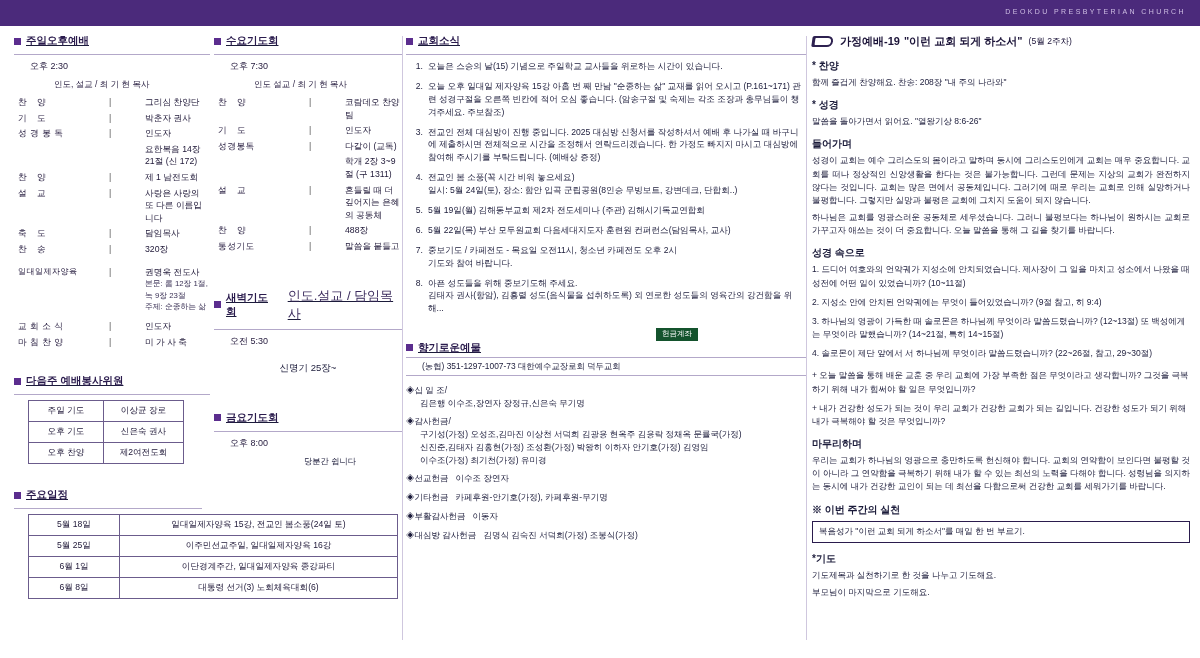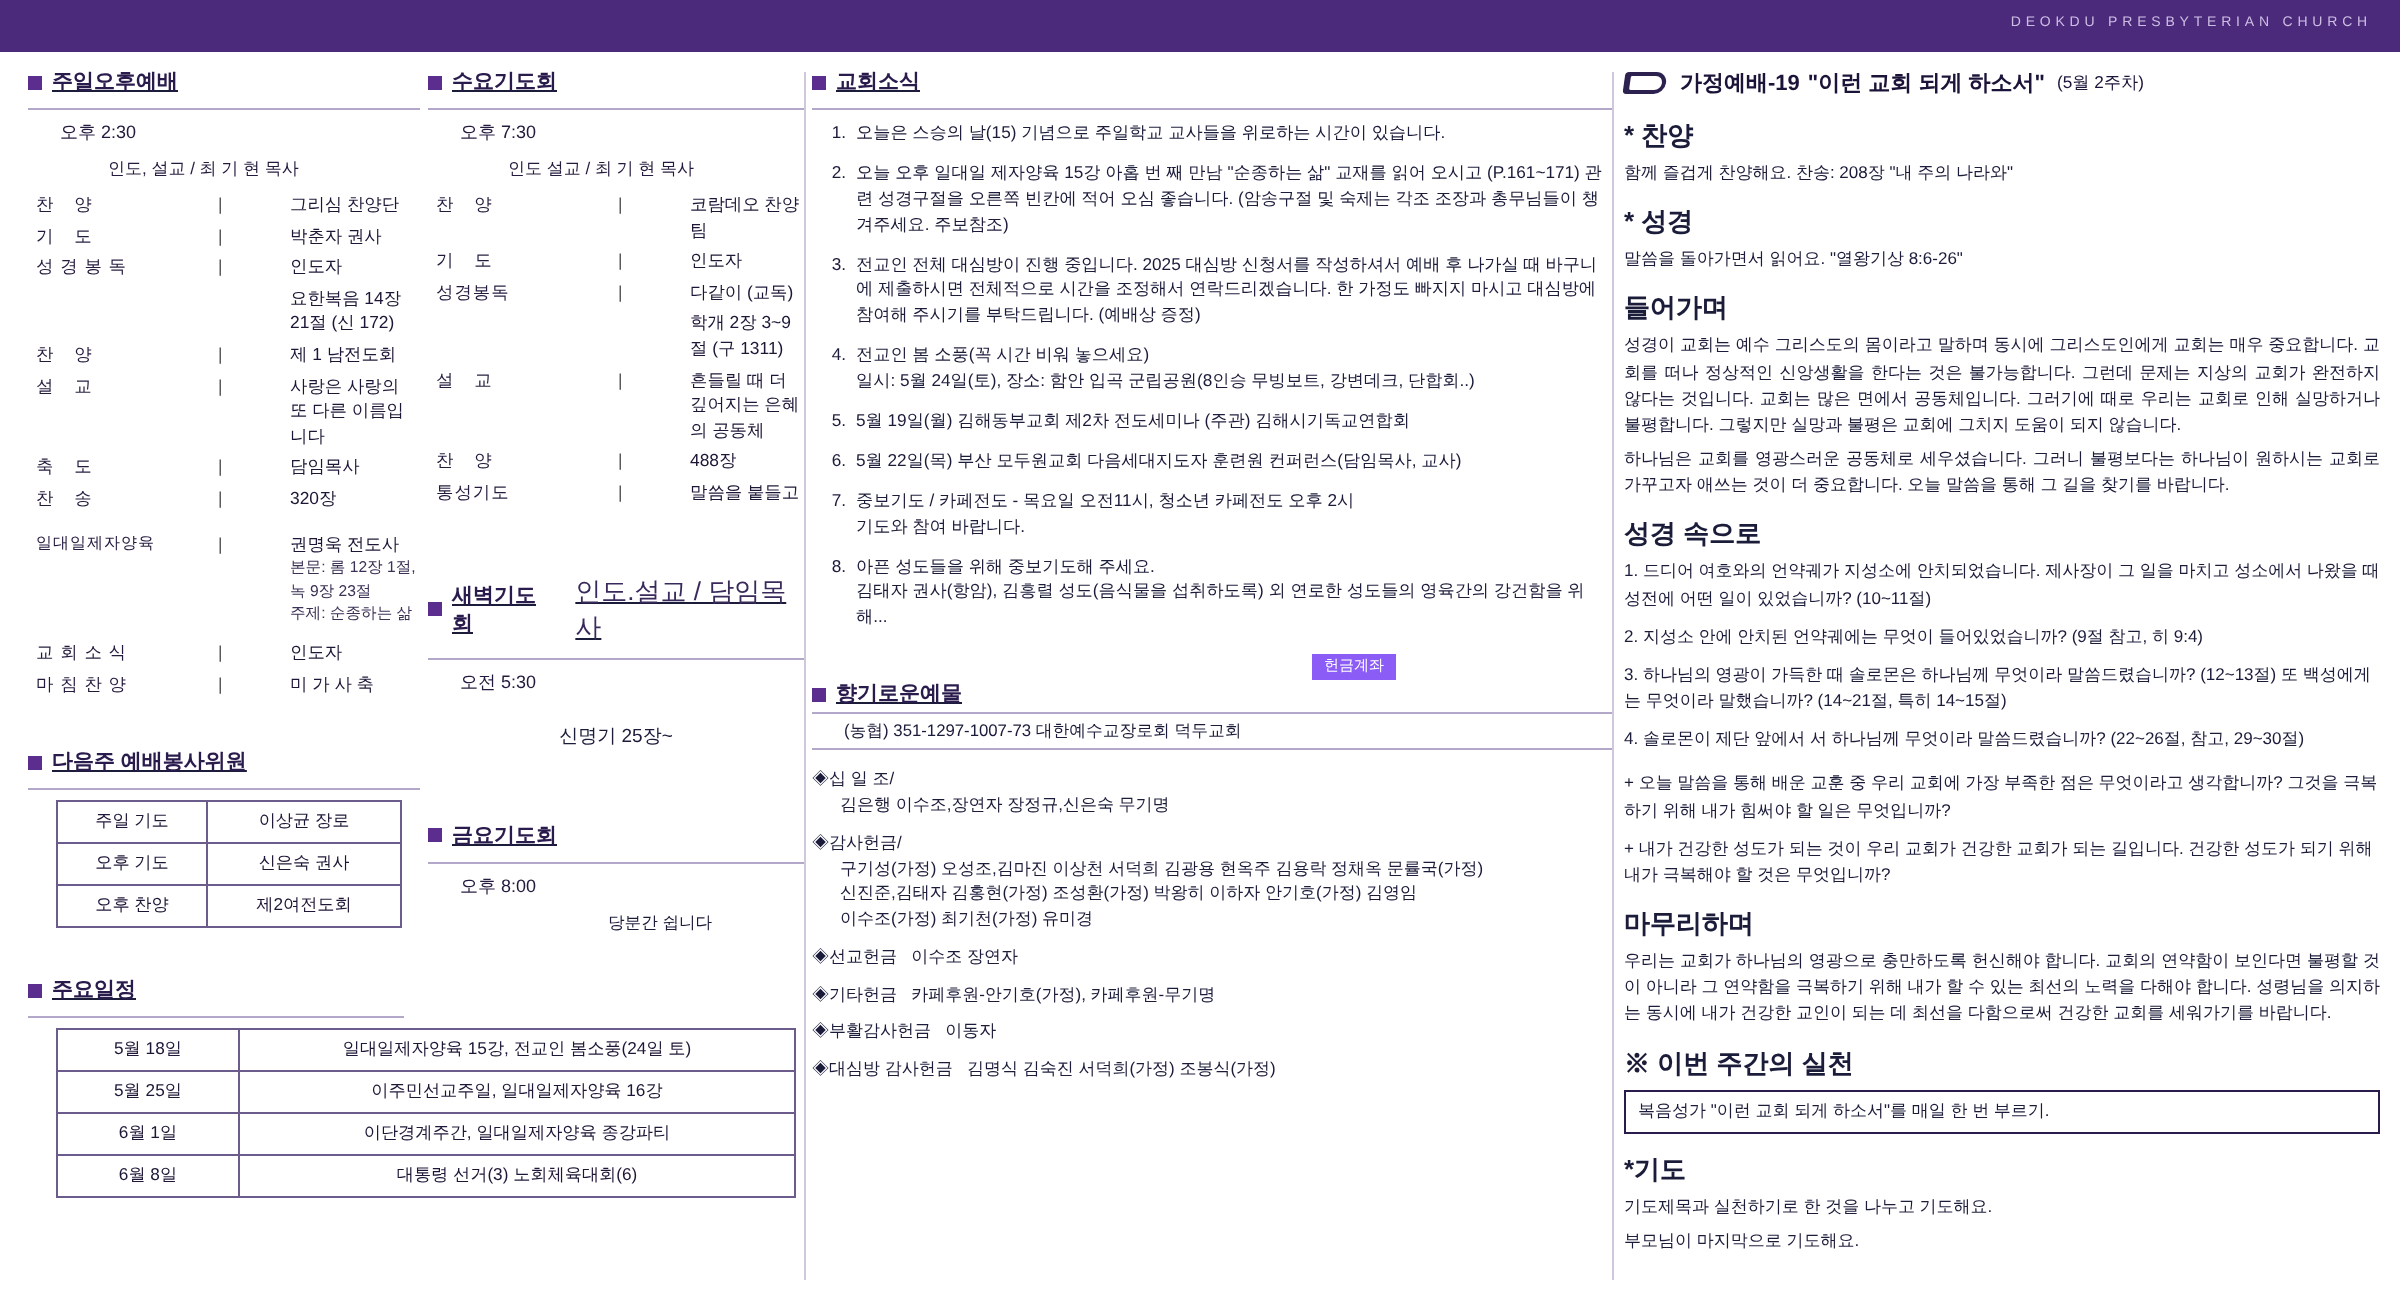--- a/index.html
+++ b/index.html
@@ -124,21 +124,21 @@
     line-height: 1.5;
     margin-bottom: 7px;
   }
   .notice .n { width: 15px; flex: none; text-align: right; padding-right: 5px; }
   .notice .b { flex: 1; }
 
   
   .acct-wrap { margin-top: 6px; }
   .acct-tag {
     display: inline-block;
-    background: #8b5cf6;
+    background: #14532d;
     color: #fff;
     font-size: 7.5px;
     padding: 1.5px 6px;
     margin-left: 250px;
   }
   .acct-line {
     border: 1px solid #b3a8c9;
     border-left: none; border-right: none;
     font-size: 8.4px;
     padding: 3px 4px 3px 16px;
@@ -160,21 +160,21 @@
     margin-left: 14px;
   }
   table.grid td {
     border: 1px solid #6b5c8c;
     padding: 4px 6px;
     text-align: center;
     color: #1d1636;
   }
   table.schedule { width: 370px; }
   table.schedule td.date { width: 78px; }
-  table.committee { width: 173px; padding-left: 13px; }
+  table.committee { width: 156px; padding-left: 13px; }
   table.committee td.role { width: 62px; }
 
   
   .bible-icon {
     display: inline-block;
     width: 22px; height: 13px;
     position: relative;
     vertical-align: middle;
     margin-right: 6px;
   }
@@ -199,21 +199,21 @@
     font-weight: bold;
     color: #1b1338;
     margin-bottom: 10px;
     display: flex;
     align-items: center;
   }
   .sermon-title .num { margin-right: 4px; }
   .sermon-title .sm { font-size: 8.6px; font-weight: normal; margin-left: 6px; }
   .blk { margin-bottom: 9px; }
   .blk .h {
-    font-size: 13px;
+    font-size: 10px;
     font-weight: bold;
     margin-bottom: 3px;
   }
   .blk p {
     margin: 0 0 4px 0;
     font-size: 8.5px;
     line-height: 1.55;
     text-align: justify;
   }
   .qa { margin: 0 0 6px 0; font-size: 8.5px; line-height: 1.55; }

